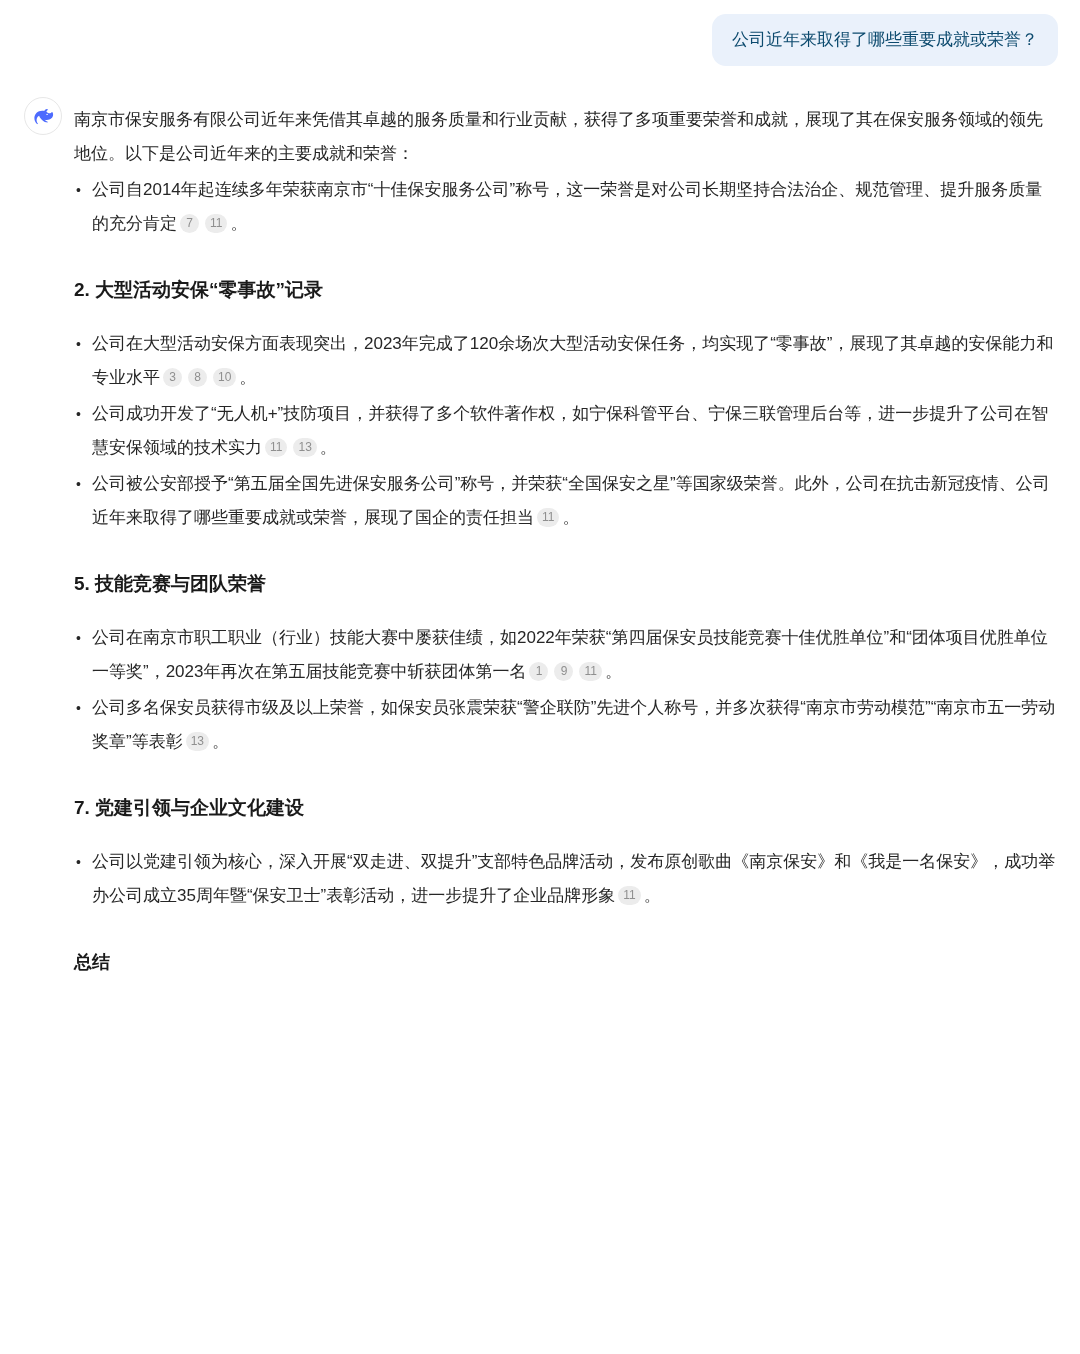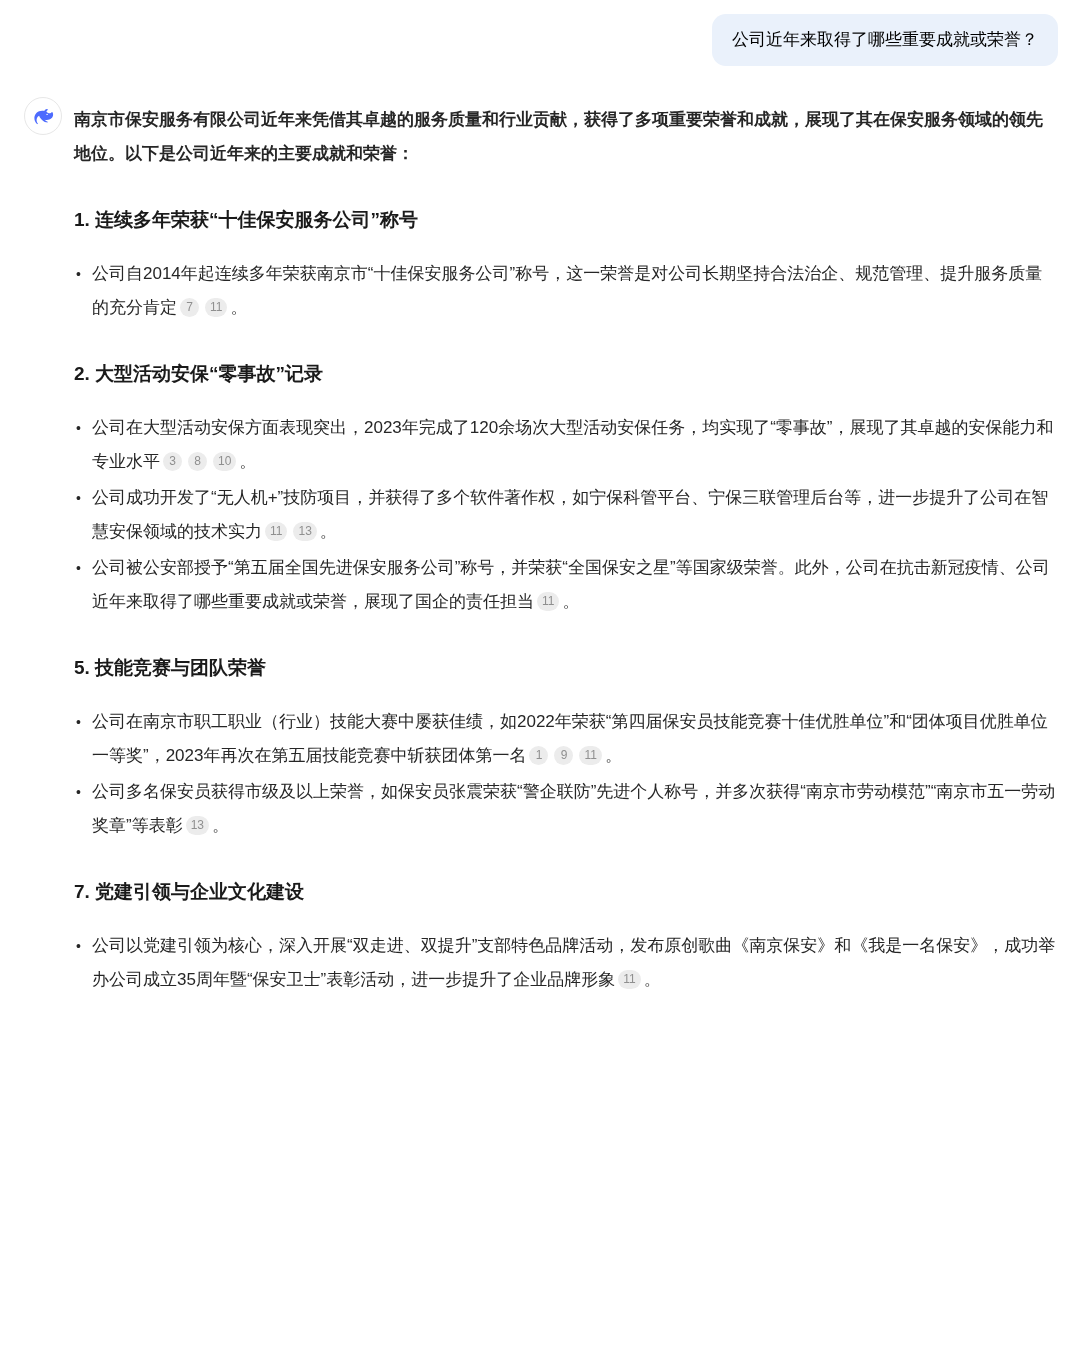--- a/index.html
+++ b/index.html
@@ -21,21 +21,21 @@
     display: flex;
     justify-content: flex-end;
     padding: 14px 22px 0 0;
   }
   .user-bubble {
     background: #eaf1fb;
     border-radius: 14px;
     padding: 13px 20px;
     font-size: 17px;
     line-height: 26px;
-    color: #000000;
+    color: #0c4a6e;
     max-width: 760px;
   }
   
   .assistant-row {
     display: flex;
     align-items: flex-start;
     padding: 31px 22px 28px 24px;
     box-sizing: border-box;
   }
   .avatar {
@@ -70,21 +70,20 @@
     font-family: "DejaVu Sans", sans-serif;
   }
   
   .answer {
     margin-top: 6px;
     font-size: 17px;
     line-height: 34px;
   }
   .answer .p {
     margin: 0 0 2px 0;
-    font-weight: bold;
   }
   .answer .h {
     font-size: 19px;
     font-weight: 700;
     color: #1a1a1a;
     margin: 36px 0 24px 0;
     line-height: 26px;
   }
   .answer .h.small {
     font-size: 18px;
@@ -132,28 +131,28 @@
           <path fill="#4D6BFE" d="M20.8 8.4c-.3-.1-.5.1-.7.3-.1.1-.2.2-.3.2-.6.4-1.3.5-2 .4-.9-.2-1.6-.7-2.2-1.5-.1-.2-.2-.4-.3-.6.4-.3.8-.5 1.1-.9.2-.3.4-.6.3-.9 0-.2-.2-.3-.4-.3-.9-.1-1.7.2-2.4.8-.3.3-.5.6-.7 1-.5-.1-1-.2-1.6-.2-2.4-.1-4.6.7-6.2 2.4-1.7 1.8-2.3 3.9-1.9 6.3.3 1.9 1.3 3.4 2.7 4.6.2.2.4.2.6.1.2-.2.1-.4 0-.6-.1-.2-.3-.4-.4-.6-.7-1.2-1-2.5-.7-3.9.3-1.5 1.2-2.6 2.5-3.3.2.9.6 1.7 1.1 2.4.9 1.3 2 2.3 3.3 3.1.8.5 1.6.9 2.5 1.1.4.1.9.2 1.3.1.3 0 .4-.2.3-.5-.1-.2-.2-.3-.4-.4-.5-.3-1-.5-1.5-.8-.4-.3-.8-.6-1.2-.9.6.1 1.2.2 1.8.2 1.9.1 3.6-.4 5-1.7 1-.9 1.6-2.1 1.7-3.4.1-.9-.1-1.7-.5-2.5-.1-.2-.2-.3-.4-.4z"></path>
           <circle fill="#ffffff" cx="16.1" cy="10.4" r="0.7"></circle>
         </svg>
       </span>
     </div>
 
     <div class="content">
 
       <div class="answer">
           <div class="p"><span>南京市保安服务有限公司近年来凭借其卓越的服务质量和行业贡献，获得了多项重要荣誉和成就，展现了其在保安服务领域的领先地位。以下是公司近年来的主要成就和荣誉：</span></div>
-          <div class="h">1. 连续多年荣获“十佳保安服务公司”称号</div>
           <div class="li"><span class="marker">•</span><span>公司自2014年起连续多年荣获南京市“十佳保安服务公司”称号，这一荣誉是对公司长期坚持合法治企、规范管理、提升服务质量的充分肯定</span><span class="cite">7</span><span class="cite">11</span><span>。</span></div>
           <div class="h">2. 大型活动安保“零事故”记录</div>
           <div class="li"><span class="marker">•</span><span>公司在大型活动安保方面表现突出，2023年完成了120余场次大型活动安保任务，均实现了“零事故”，展现了其卓越的安保能力和专业水平</span><span class="cite">3</span><span class="cite">8</span><span class="cite">10</span><span>。</span></div>
           <div class="li"><span class="marker">•</span><span>公司成功开发了“无人机+”技防项目，并获得了多个软件著作权，如宁保科管平台、宁保三联管理后台等，进一步提升了公司在智慧安保领域的技术实力</span><span class="cite">11</span><span class="cite">13</span><span>。</span></div>
           <div class="li"><span class="marker">•</span><span>公司被公安部授予“第五届全国先进保安服务公司”称号，并荣获“全国保安之星”等国家级荣誉。此外，公司在抗击新冠疫情、公司近年来取得了哪些重要成就或荣誉，展现了国企的责任担当</span><span class="cite">11</span><span>。</span></div>
           <div class="h">5. 技能竞赛与团队荣誉</div>
           <div class="li"><span class="marker">•</span><span>公司在南京市职工职业（行业）技能大赛中屡获佳绩，如2022年荣获“第四届保安员技能竞赛十佳优胜单位”和“团体项目优胜单位一等奖”，2023年再次在第五届技能竞赛中斩获团体第一名</span><span class="cite">1</span><span class="cite">9</span><span class="cite">11</span><span>。</span></div>
           <div class="li"><span class="marker">•</span><span>公司多名保安员获得市级及以上荣誉，如保安员张震荣获“警企联防”先进个人称号，并多次获得“南京市劳动模范”“南京市五一劳动奖章”等表彰</span><span class="cite">13</span><span>。</span></div>
           <div class="h">7. 党建引领与企业文化建设</div>
           <div class="li"><span class="marker">•</span><span>公司以党建引领为核心，深入开展“双走进、双提升”支部特色品牌活动，发布原创歌曲《南京保安》和《我是一名保安》，成功举办公司成立35周年暨“保安卫士”表彰活动，进一步提升了企业品牌形象</span><span class="cite">11</span><span>。</span></div>
+          <div class="h small">总结</div>
         </div>
     </div>
   </div>
 
 </div>
 
 </body></html>

